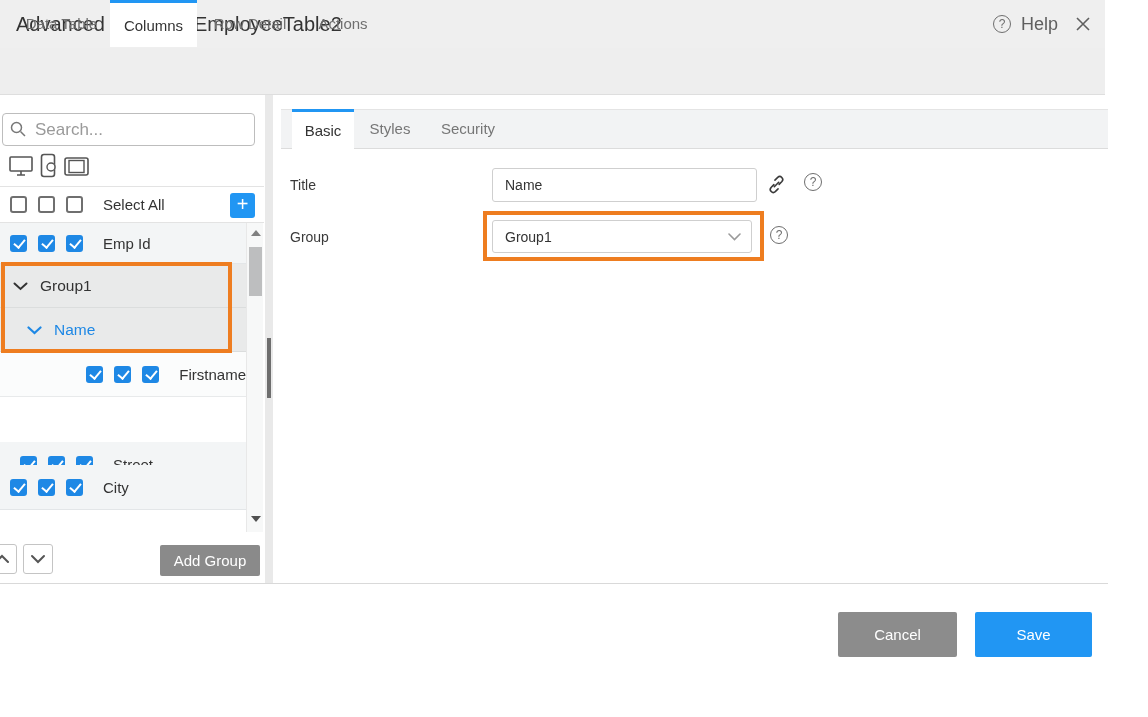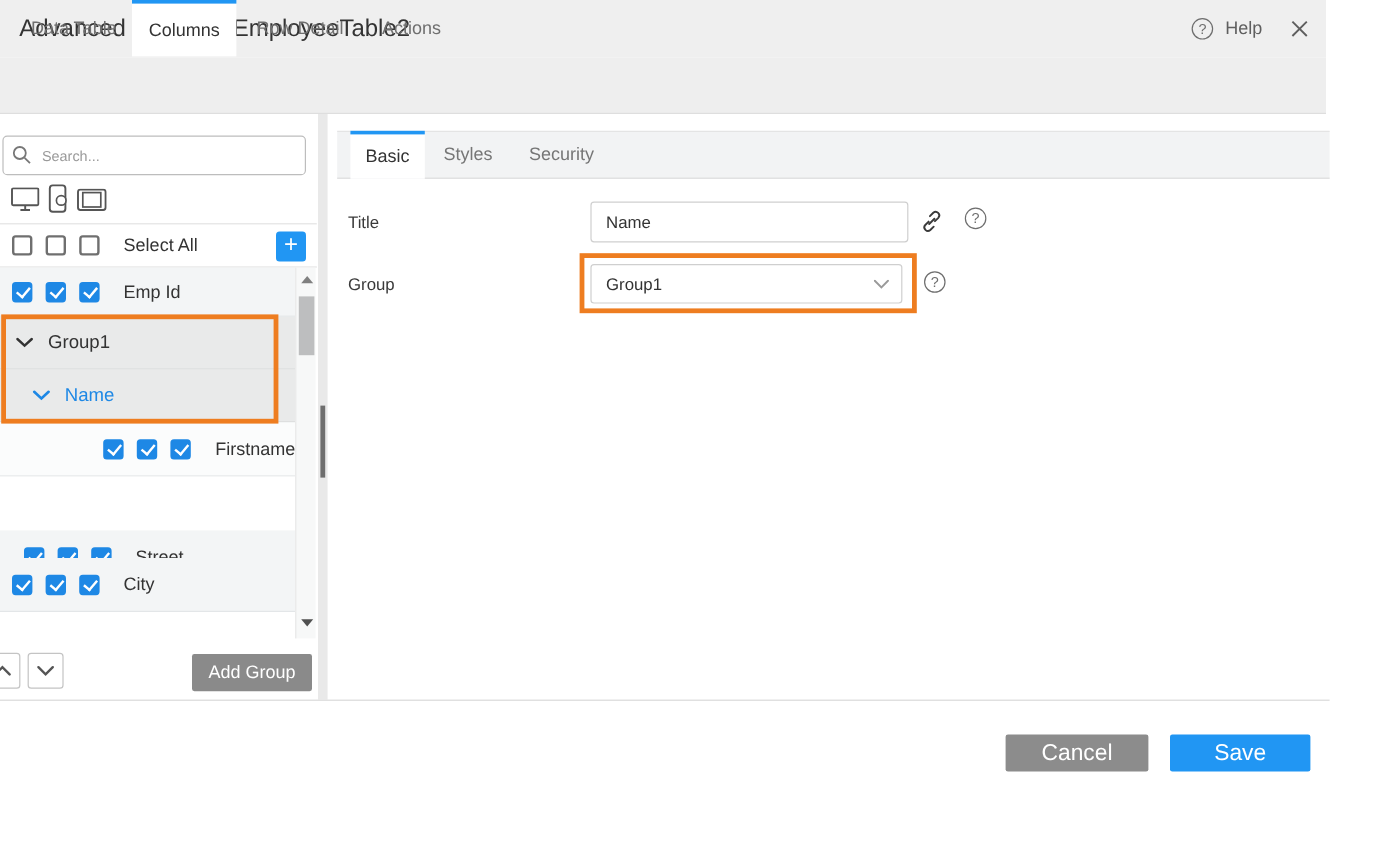--- a/index.html
+++ b/index.html
@@ -7,34 +7,34 @@
   body { font-family:"Liberation Sans", sans-serif; }
   #stage { position:relative; width:1148px; height:717px; background:#fff; overflow:hidden; }
 
   
   #hdr { position:absolute; left:0; top:0; width:1105px; height:48px; background:#EFEFEF; }
   #hdr-title { position:absolute; left:16px; top:0; height:48px; line-height:48px; font-size:20px; color:#333; }
   .qcircle { width:18px; height:18px; border:1.5px solid #6e6e6e; border-radius:50%; color:#6e6e6e;
              display:flex; align-items:center; justify-content:center; font-size:12px; background:transparent; }
   .qcircle::after { content:"?"; }
   #hdr-help-icon { position:absolute; left:993px; top:15px; }
-  #hdr-help-label { position:absolute; left:1021px; top:0; height:48px; line-height:48px; font-size:15px; color:#5f5f5f; }
+  #hdr-help-label { position:absolute; left:1021px; top:0; height:48px; line-height:48px; font-size:18px; color:#5f5f5f; }
   #hdr-close { position:absolute; left:1074px; top:15px; width:18px; height:18px; cursor:pointer; }
 
   
   #maintabs { position:absolute; left:0; top:48px; width:1105px; height:47px; background:#EEEEEE; border-bottom:1px solid #DEDEDE; }
   .mtab { position:absolute; top:0; height:46px; display:flex; align-items:center; justify-content:center; font-size:15px; color:#6f6f6f; cursor:pointer; }
   #mtab0 { left:0; width:110px;padding-left:13px; }
   #mtab1 { left:110px; width:87px; height:47px; background:#fff; border-top:3px solid #2196F3; color:#333; z-index:2; }
   #mtab2 { left:197px; width:106px; }
   #mtab3 { left:303px; width:80px; }
 
   
   #search { position:absolute; left:2px; top:113px; width:253px; height:33px; border:1px solid #BDBDBD; border-radius:4px;
-            padding:0 8px 0 32px; font-size:12px; color:#333; font-family:"Liberation Sans",sans-serif; outline:none; background:#fff; }
+            padding:0 8px 0 32px; font-size:17px; color:#333; font-family:"Liberation Sans",sans-serif; outline:none; background:#fff; }
   #search::placeholder { color:#9A9A9A; }
   #search-ic { position:absolute; left:10px; top:121px; }
   .devrow-ic { position:absolute; cursor:pointer; }
   #dev-desktop { left:9px; top:156px; }
   #dev-mobile { left:40px; top:153px; }
   #dev-tablet { left:64px; top:157px; }
   .hline { position:absolute; height:1px; background:#E3E3E3; }
   #div1 { left:0; top:186px; width:264px; }
   #div2 { left:0; top:222px; width:264px; }
 
@@ -100,21 +100,21 @@
                   background:#fff; display:flex; align-items:center; padding-left:12px; font-size:14px; color:#333; cursor:pointer; }
   #group-select svg { position:absolute; right:10px; top:12px; }
   #q2 { position:absolute; left:770px; top:226px; }
 
   
   .hl { position:absolute; border:4px solid #EE7D20; z-index:6; pointer-events:none; background:transparent; }
   #hl-rows { left:1px; top:262px; width:231px; height:91px; }
   #hl-group { left:483px; top:211px; width:281px; height:50px; }
 
   
-  .footbtn { position:absolute; top:612px; height:31px; border:none; border-radius:2px; color:#fff; font-size:19px;
+  .footbtn { position:absolute; top:612px; height:45px; border:none; border-radius:2px; color:#fff; font-size:15px;
              font-family:"Liberation Sans",sans-serif; display:flex; align-items:center; justify-content:center; cursor:pointer; }
   #cancel { left:838px; width:119px; background:#8C8C8C; }
   #save { left:975px; width:117px; background:#2196F3; }
 </style>
 </head>
 <body>
 
 <div id="stage">
 
   <div id="hdr">

